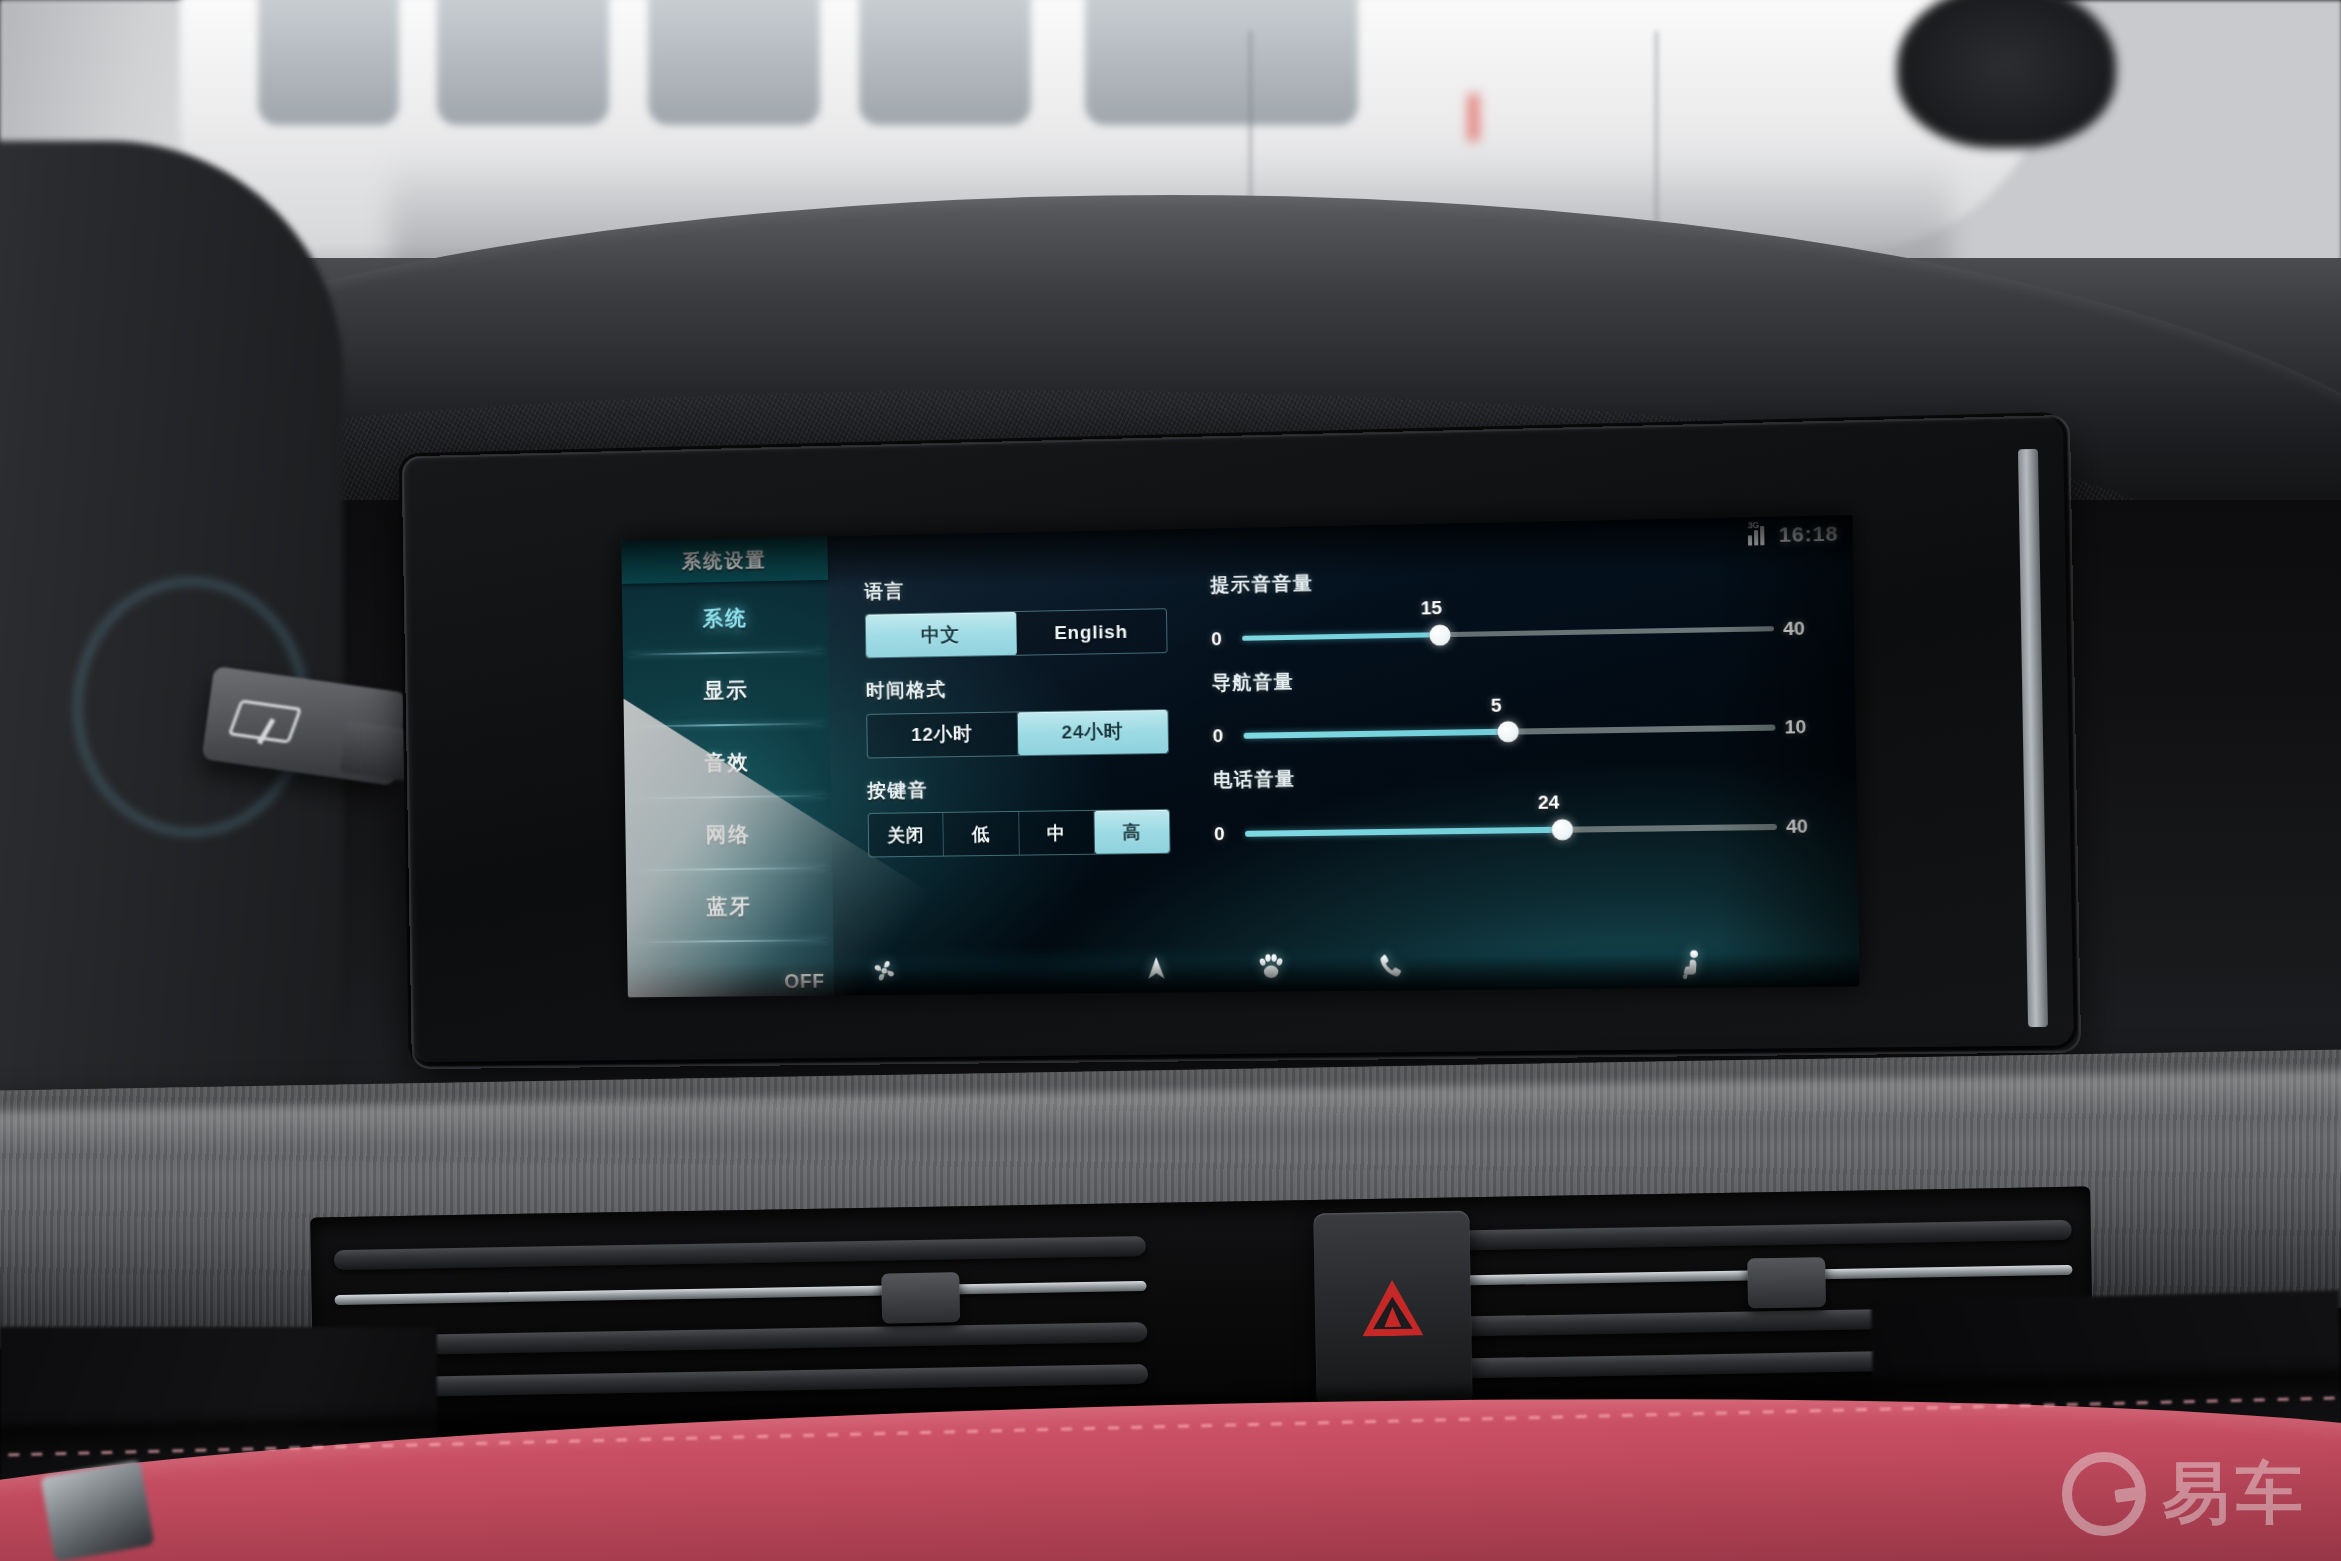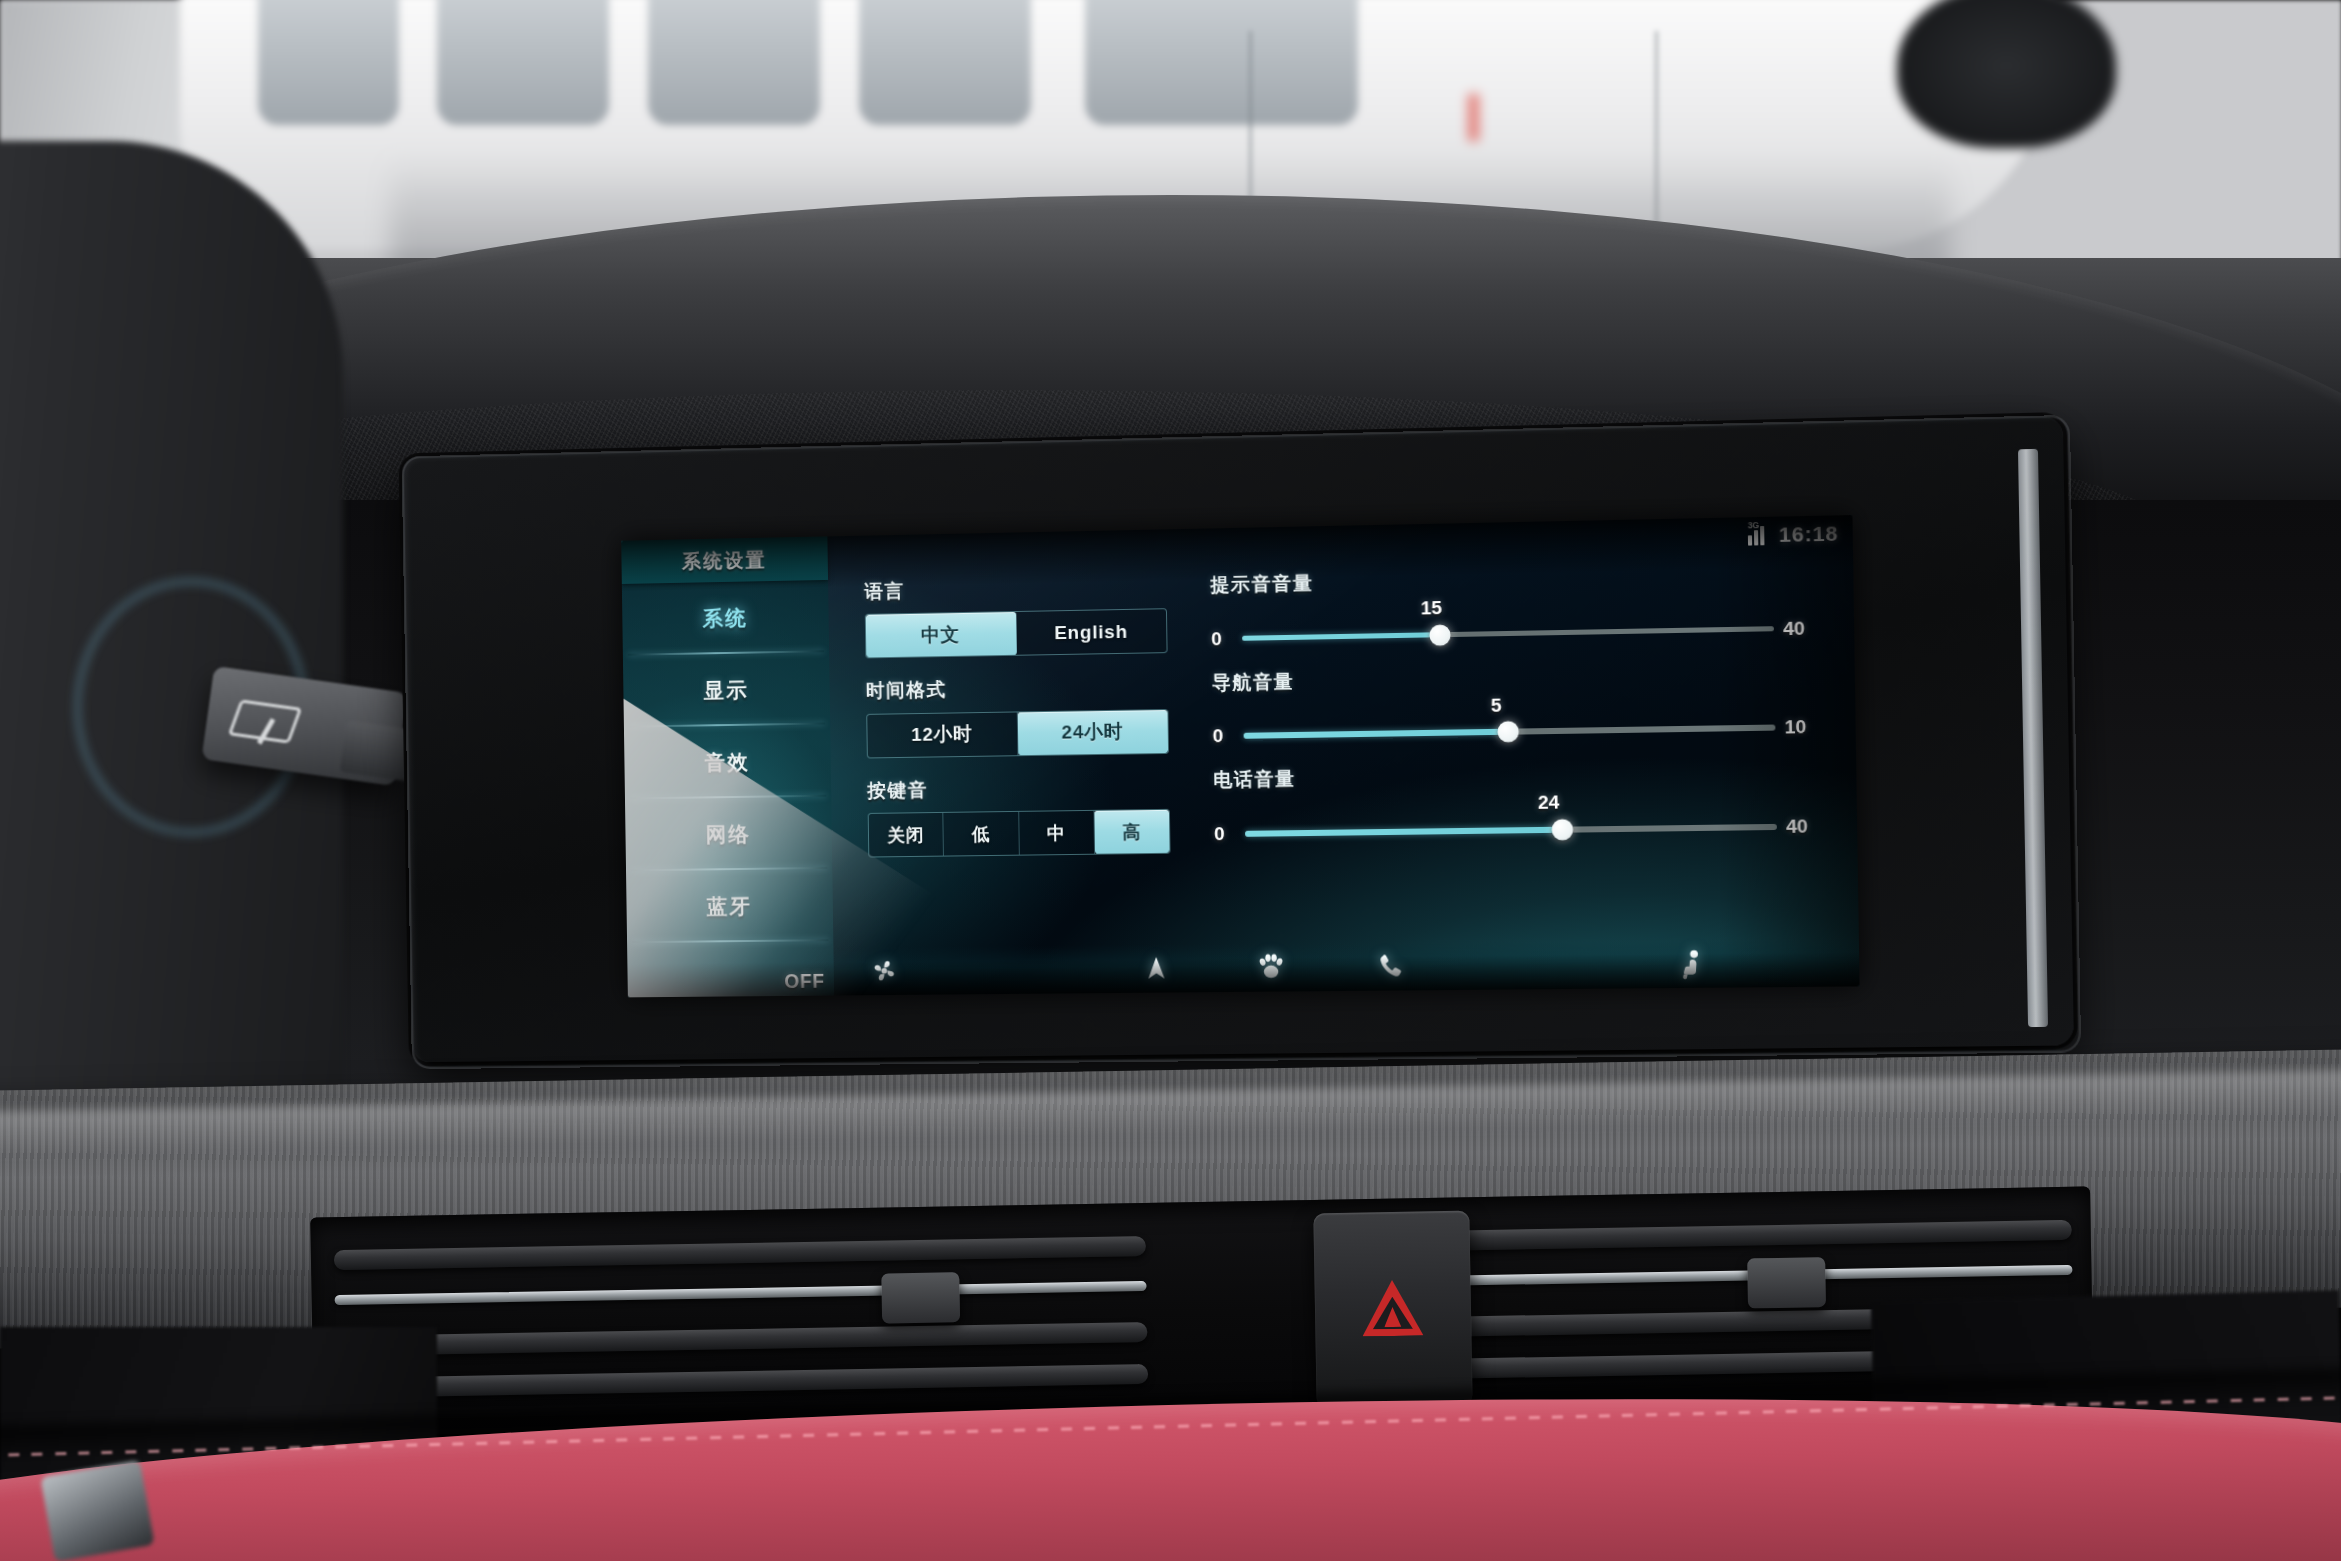--- a/index.html
+++ b/index.html
@@ -664,15 +664,19 @@
       <div class="tc"></div>
   </div>
 
   <div class="lower-dark-left"></div>
   <div class="lower-dark-right"></div>
   <div class="redtrim-shadowtop"></div>
   <div class="redtrim"></div>
   <div class="redtrim-stitch"></div>
   <div class="console-chrome"></div>
 
+  <div class="watermark">
+    <div class="wm-logo"></div>
+    <div class="wm-text">易车</div>
+  </div>
 
 </div>
 
 
 </body></html>

